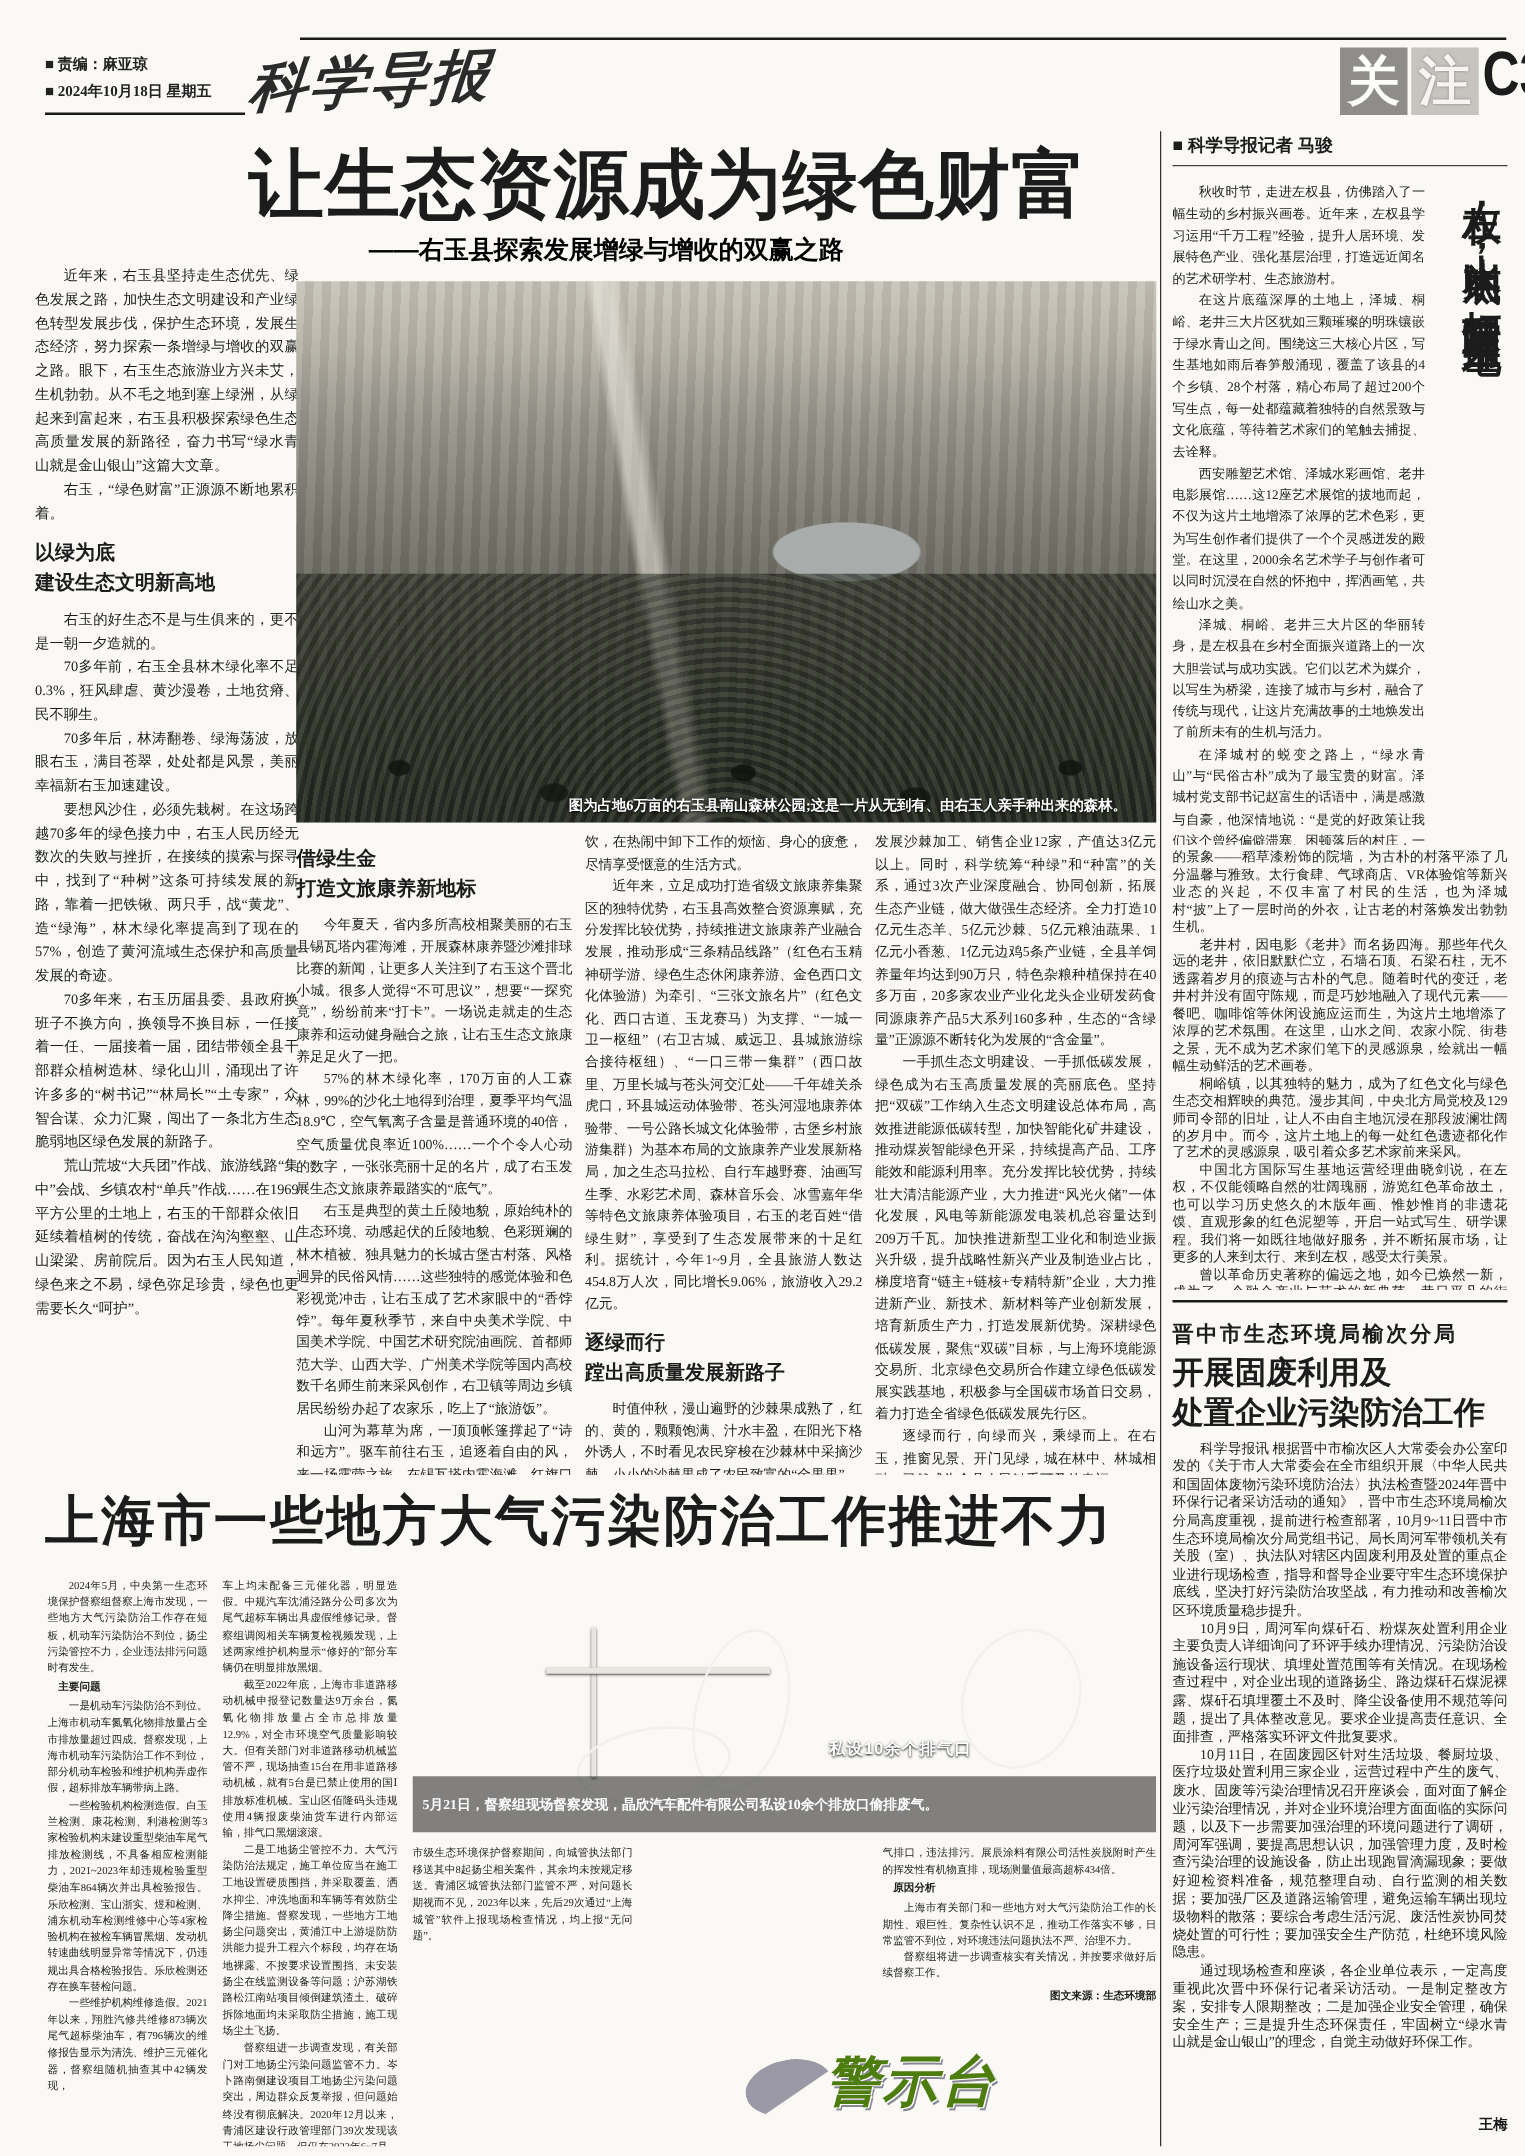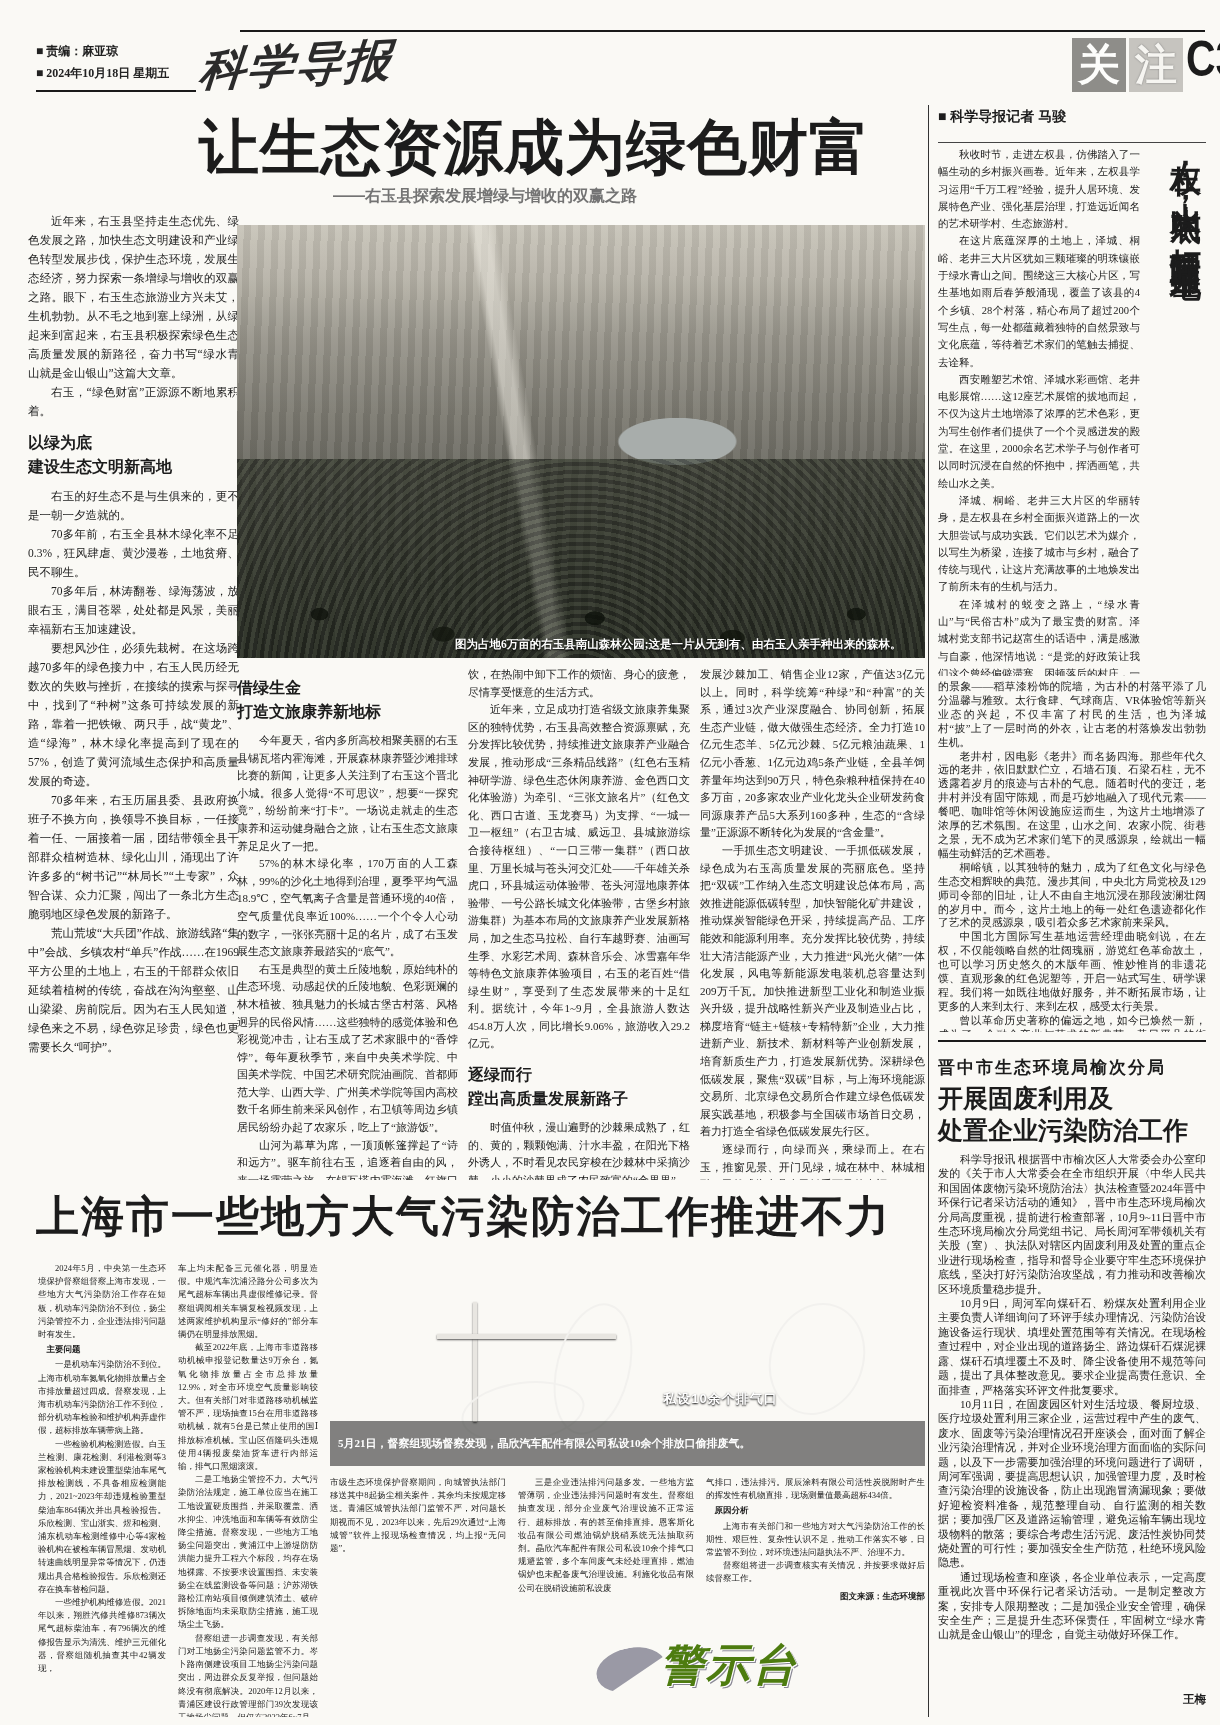--- a/index.html
+++ b/index.html
@@ -16,22 +16,22 @@
   #toprule{left:240px;top:30px;width:965px;height:2px;}
   .sec-box{width:54px;height:54px;top:38px;text-align:center;line-height:54px;font-size:42px;
            font-weight:900;font-family:"Liberation Sans",sans-serif;}
   #sec1{left:1072px;background:#8e8d89;color:#fdfdfb;}
   #sec2{left:1129px;background:#c6c4bf;color:#f6f5f1;text-shadow:0 0 2px #777;}
   #pageno{left:1186px;top:30px;font-size:50px;font-weight:900;font-family:"Liberation Sans",sans-serif;
           transform:scaleX(.82);transform-origin:left;}
   
   #main-hl{left:100px;top:108px;width:770px;text-align:right;font-size:60px;font-weight:900;
            font-family:"Liberation Sans",sans-serif;letter-spacing:1px;}
-  #main-sub{left:100px;top:186px;width:770px;text-align:center;font-size:16px;font-weight:700;
-            font-family:"Liberation Sans",sans-serif;color:#737373;}
+  #main-sub{left:100px;top:186px;width:770px;text-align:center;font-size:20px;font-weight:700;
+            font-family:"Liberation Sans",sans-serif;color:#000000;}
   
   #introcol{left:28px;top:212px;width:211px;height:966px;overflow:hidden;font-size:11.5px;line-height:19px;}
   
   #photo1{left:237px;top:225px;width:688px;height:433px;overflow:hidden;
       background:
         radial-gradient(ellipse 100px 40px at 64% 50%,#a8adab 0 58%,rgba(0,0,0,0) 60%),
         linear-gradient(80deg,rgba(0,0,0,0) 40%,rgba(236,233,224,.55) 41%,rgba(236,233,224,.55) 42.5%,rgba(0,0,0,0) 44%),
         repeating-linear-gradient(92deg,rgba(255,255,255,.06) 0 7px,rgba(20,20,20,.07) 7px 14px),
         linear-gradient(0deg,#3c3e37 0%,#4b4c44 18%,#63625a 38%,#7b7970 56%,#98958b 74%,#b7b3a8 88%,#c8c4b9 100%);}
   #photo1::after{content:"";position:absolute;left:0;right:0;bottom:0;height:46%;
@@ -46,21 +46,21 @@
       color:#fff;font-size:11.5px;font-weight:700;z-index:5;text-shadow:0 1px 2px #000;}
   
   .midcol{top:666px;height:514px;overflow:hidden;font-size:11px;line-height:17.6px;}
   #mid1{left:237px;width:221px;}
   #mid2{left:468px;width:222px;}
   #mid3{left:700px;width:225px;}
   
   #vrule{left:928px;top:105px;width:1px;height:1612px;background:#333;}
   
   #rep-bar{left:938px;top:108px;width:268px;font-size:14px;font-weight:700;
-           font-family:"Liberation Sans",sans-serif;border-bottom:1px solid #444;padding-bottom:16px;}
+           font-family:"Liberation Sans",sans-serif;border-bottom:1px solid #444;padding-bottom:6px;}
   #right-narrow{left:938px;top:146px;width:202px;height:530px;overflow:hidden;font-size:10.5px;line-height:17.3px;}
   #vert-hl{left:1146px;top:138px;width:60px;height:540px;writing-mode:vertical-rl;
            font-size:31px;font-weight:900;letter-spacing:3px;font-family:"Liberation Serif",serif;}
   #right-wide{left:938px;top:680px;width:268px;height:352px;overflow:hidden;font-size:10.8px;line-height:13.9px;}
   #jz-rule{left:938px;top:1040px;width:268px;height:2px;}
   
   #jz-kicker{left:938px;top:1056px;width:268px;font-size:17px;font-weight:800;
              font-family:"Liberation Sans",sans-serif;letter-spacing:2px;}
   #jz-hl{left:938px;top:1082px;width:268px;font-size:25px;line-height:32px;font-weight:900;
          font-family:"Liberation Sans",sans-serif;white-space:pre-line;}
@@ -210,23 +210,20 @@
     <div class="ellipse" style="left:38%;top:18%;width:70px;height:130px;transform:rotate(14deg);"></div>
     <div class="ellipse" style="left:22%;top:58%;width:120px;height:56px;transform:rotate(-8deg);"></div>
     <div class="ellipse" style="left:74%;top:18%;width:90px;height:110px;transform:rotate(20deg);"></div>
     <div id="photo2-note">私设10余个排气口</div>
     <div id="photo2-cap">5月21日，督察组现场督察发现，晶欣汽车配件有限公司私设10余个排放口偷排废气。</div>
   </div>
 
   <div class="abs btmcol" id="bcol3">
       <div class="blk-p" style="text-indent: 0px;">市级生态环境保护督察期间，向城管执法部门移送其中8起扬尘相关案件，其余均未按规定移送。青浦区城管执法部门监管不严，对问题长期视而不见，2023年以来，先后29次通过“上海城管”软件上报现场检查情况，均上报“无问题”。</div>
     </div>
-  <div class="abs btmcol" id="bcol4">
-      <div class="blk-p">三是企业违法排污问题多发。一些地方监管薄弱，企业违法排污问题时有发生。督察组抽查发现，部分企业废气治理设施不正常运行、超标排放，有的甚至偷排直排。恩客斯化妆品有限公司燃油锅炉脱硝系统无法抽取药剂。晶欣汽车配件有限公司私设10余个排气口规避监管，多个车间废气未经处理直排，燃油锅炉也未配备废气治理设施。利施化妆品有限公司在脱硝设施前私设废</div>
-    </div>
   <div class="abs btmcol" id="bcol5">
       <div class="blk-p" style="text-indent: 0px;">气排口，违法排污。展辰涂料有限公司活性炭脱附时产生的挥发性有机物直排，现场测量值最高超标434倍。</div>
       <div class="blk-lead">原因分析</div>
       <div class="blk-p">上海市有关部门和一些地方对大气污染防治工作的长期性、艰巨性、复杂性认识不足，推动工作落实不够，日常监管不到位，对环境违法问题执法不严、治理不力。</div>
       <div class="blk-p">督察组将进一步调查核实有关情况，并按要求做好后续督察工作。</div>
       <div class="blk-by">图文来源：生态环境部</div>
     </div>
 
   <div class="abs" id="jst">
     <div id="jst-swoosh"></div>

